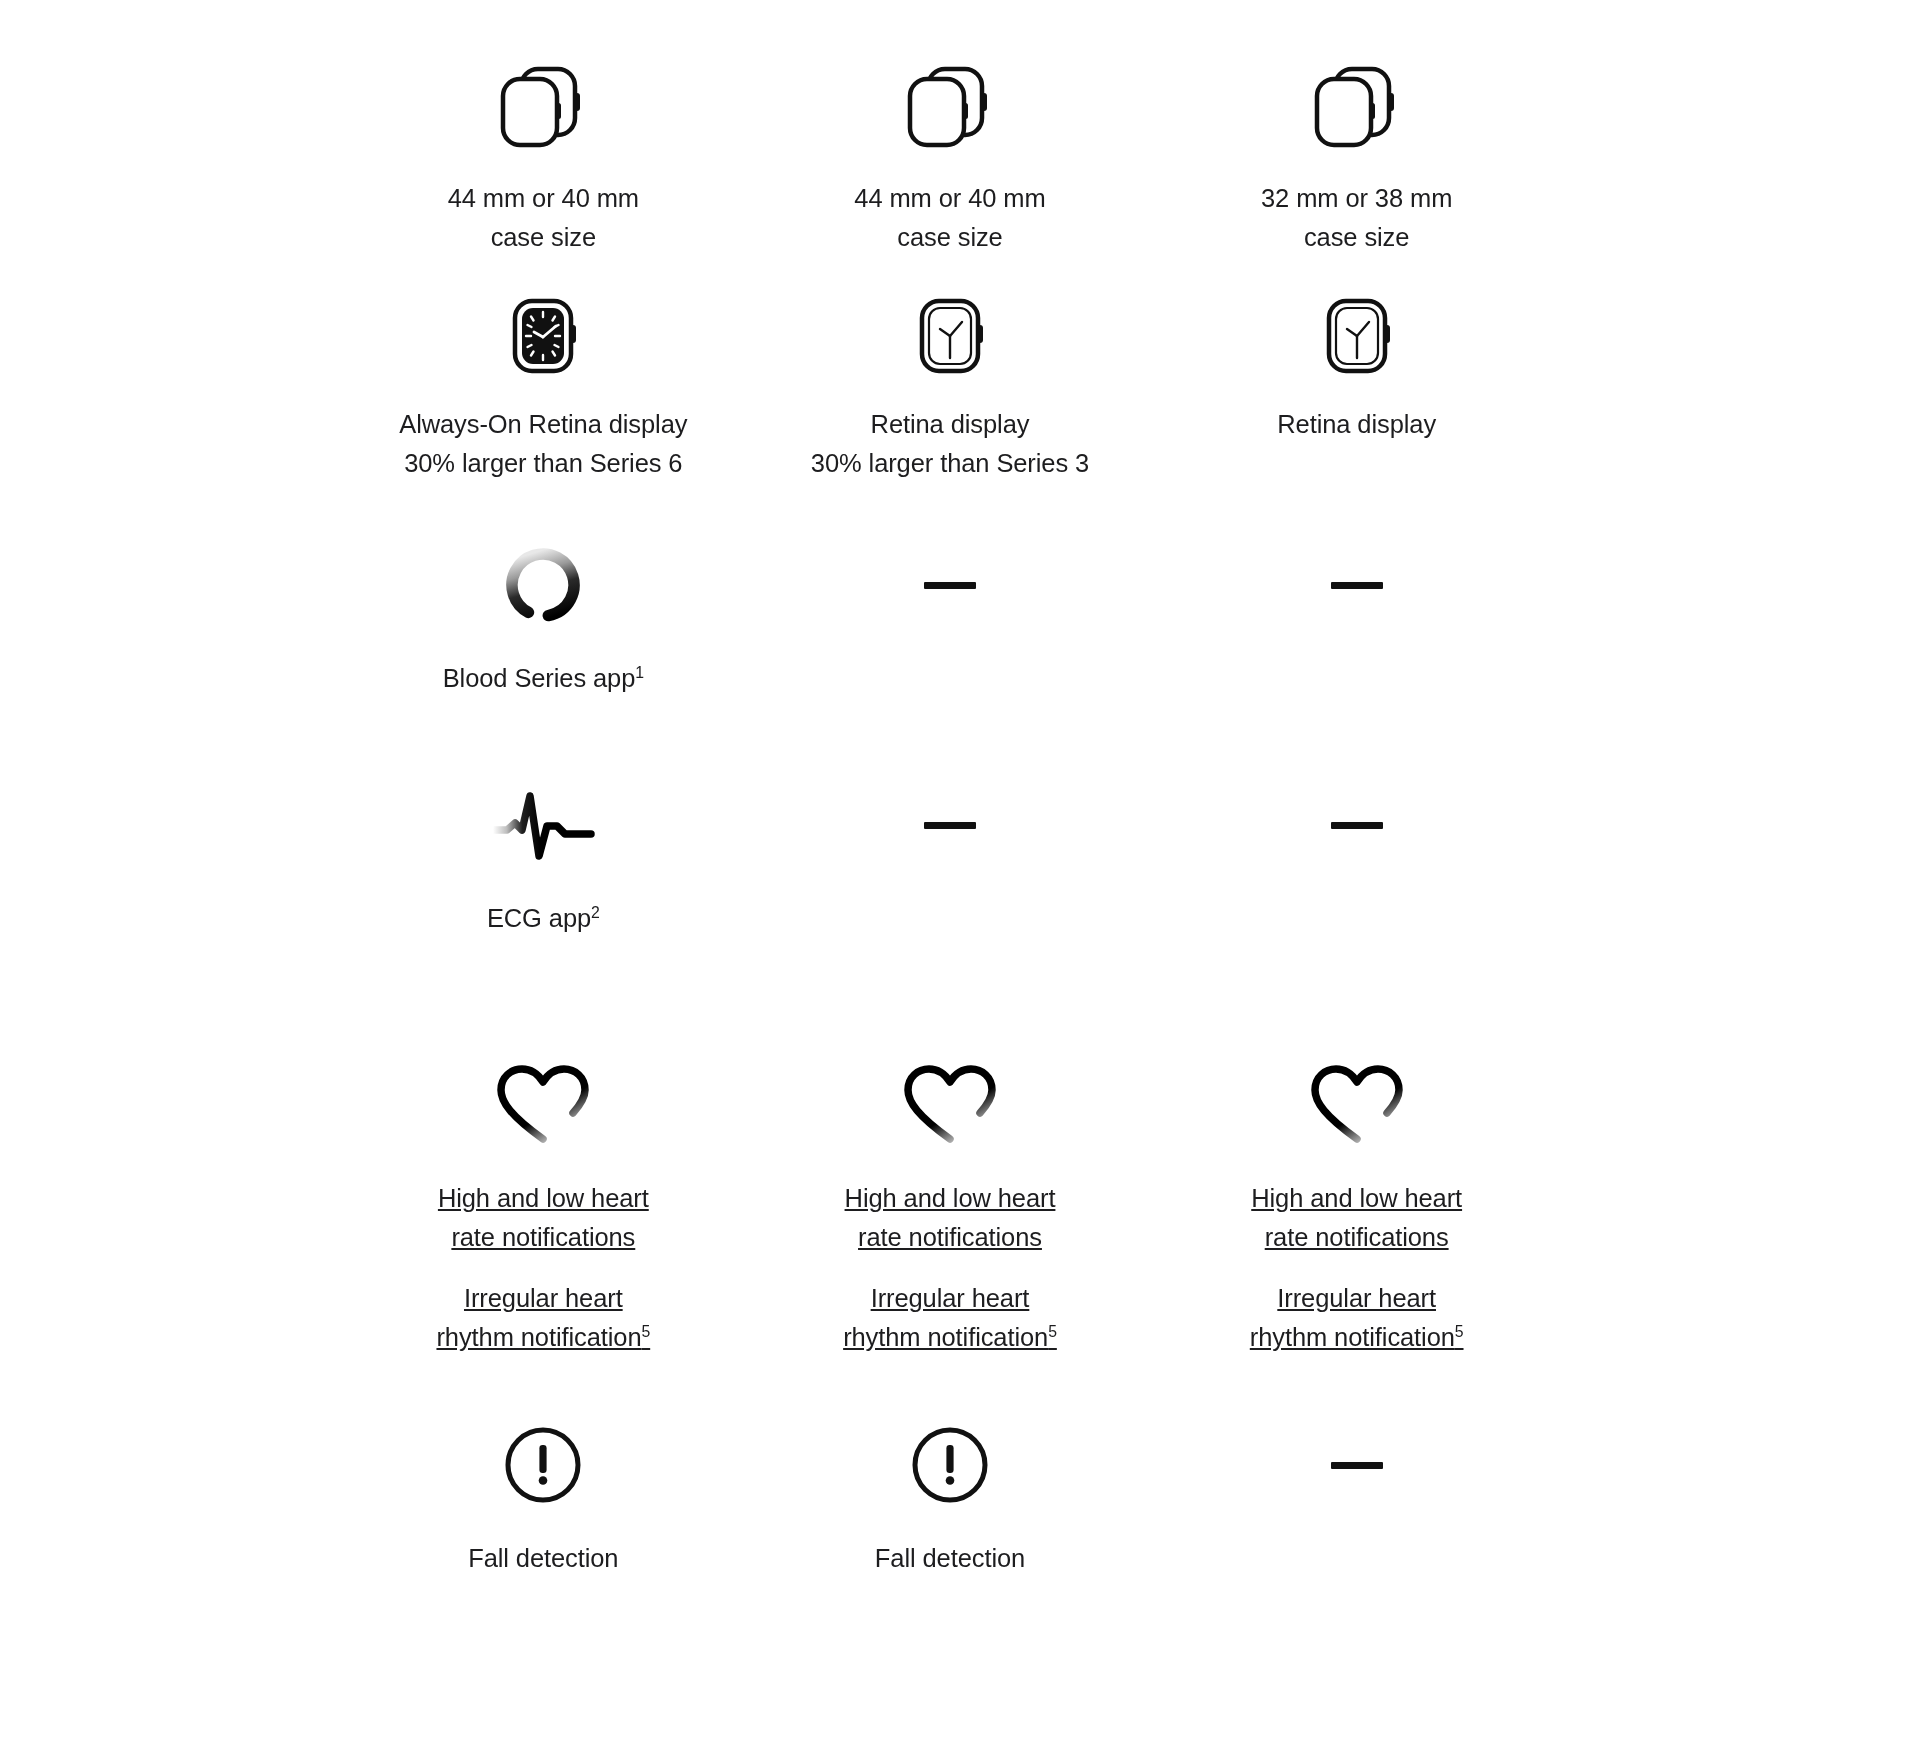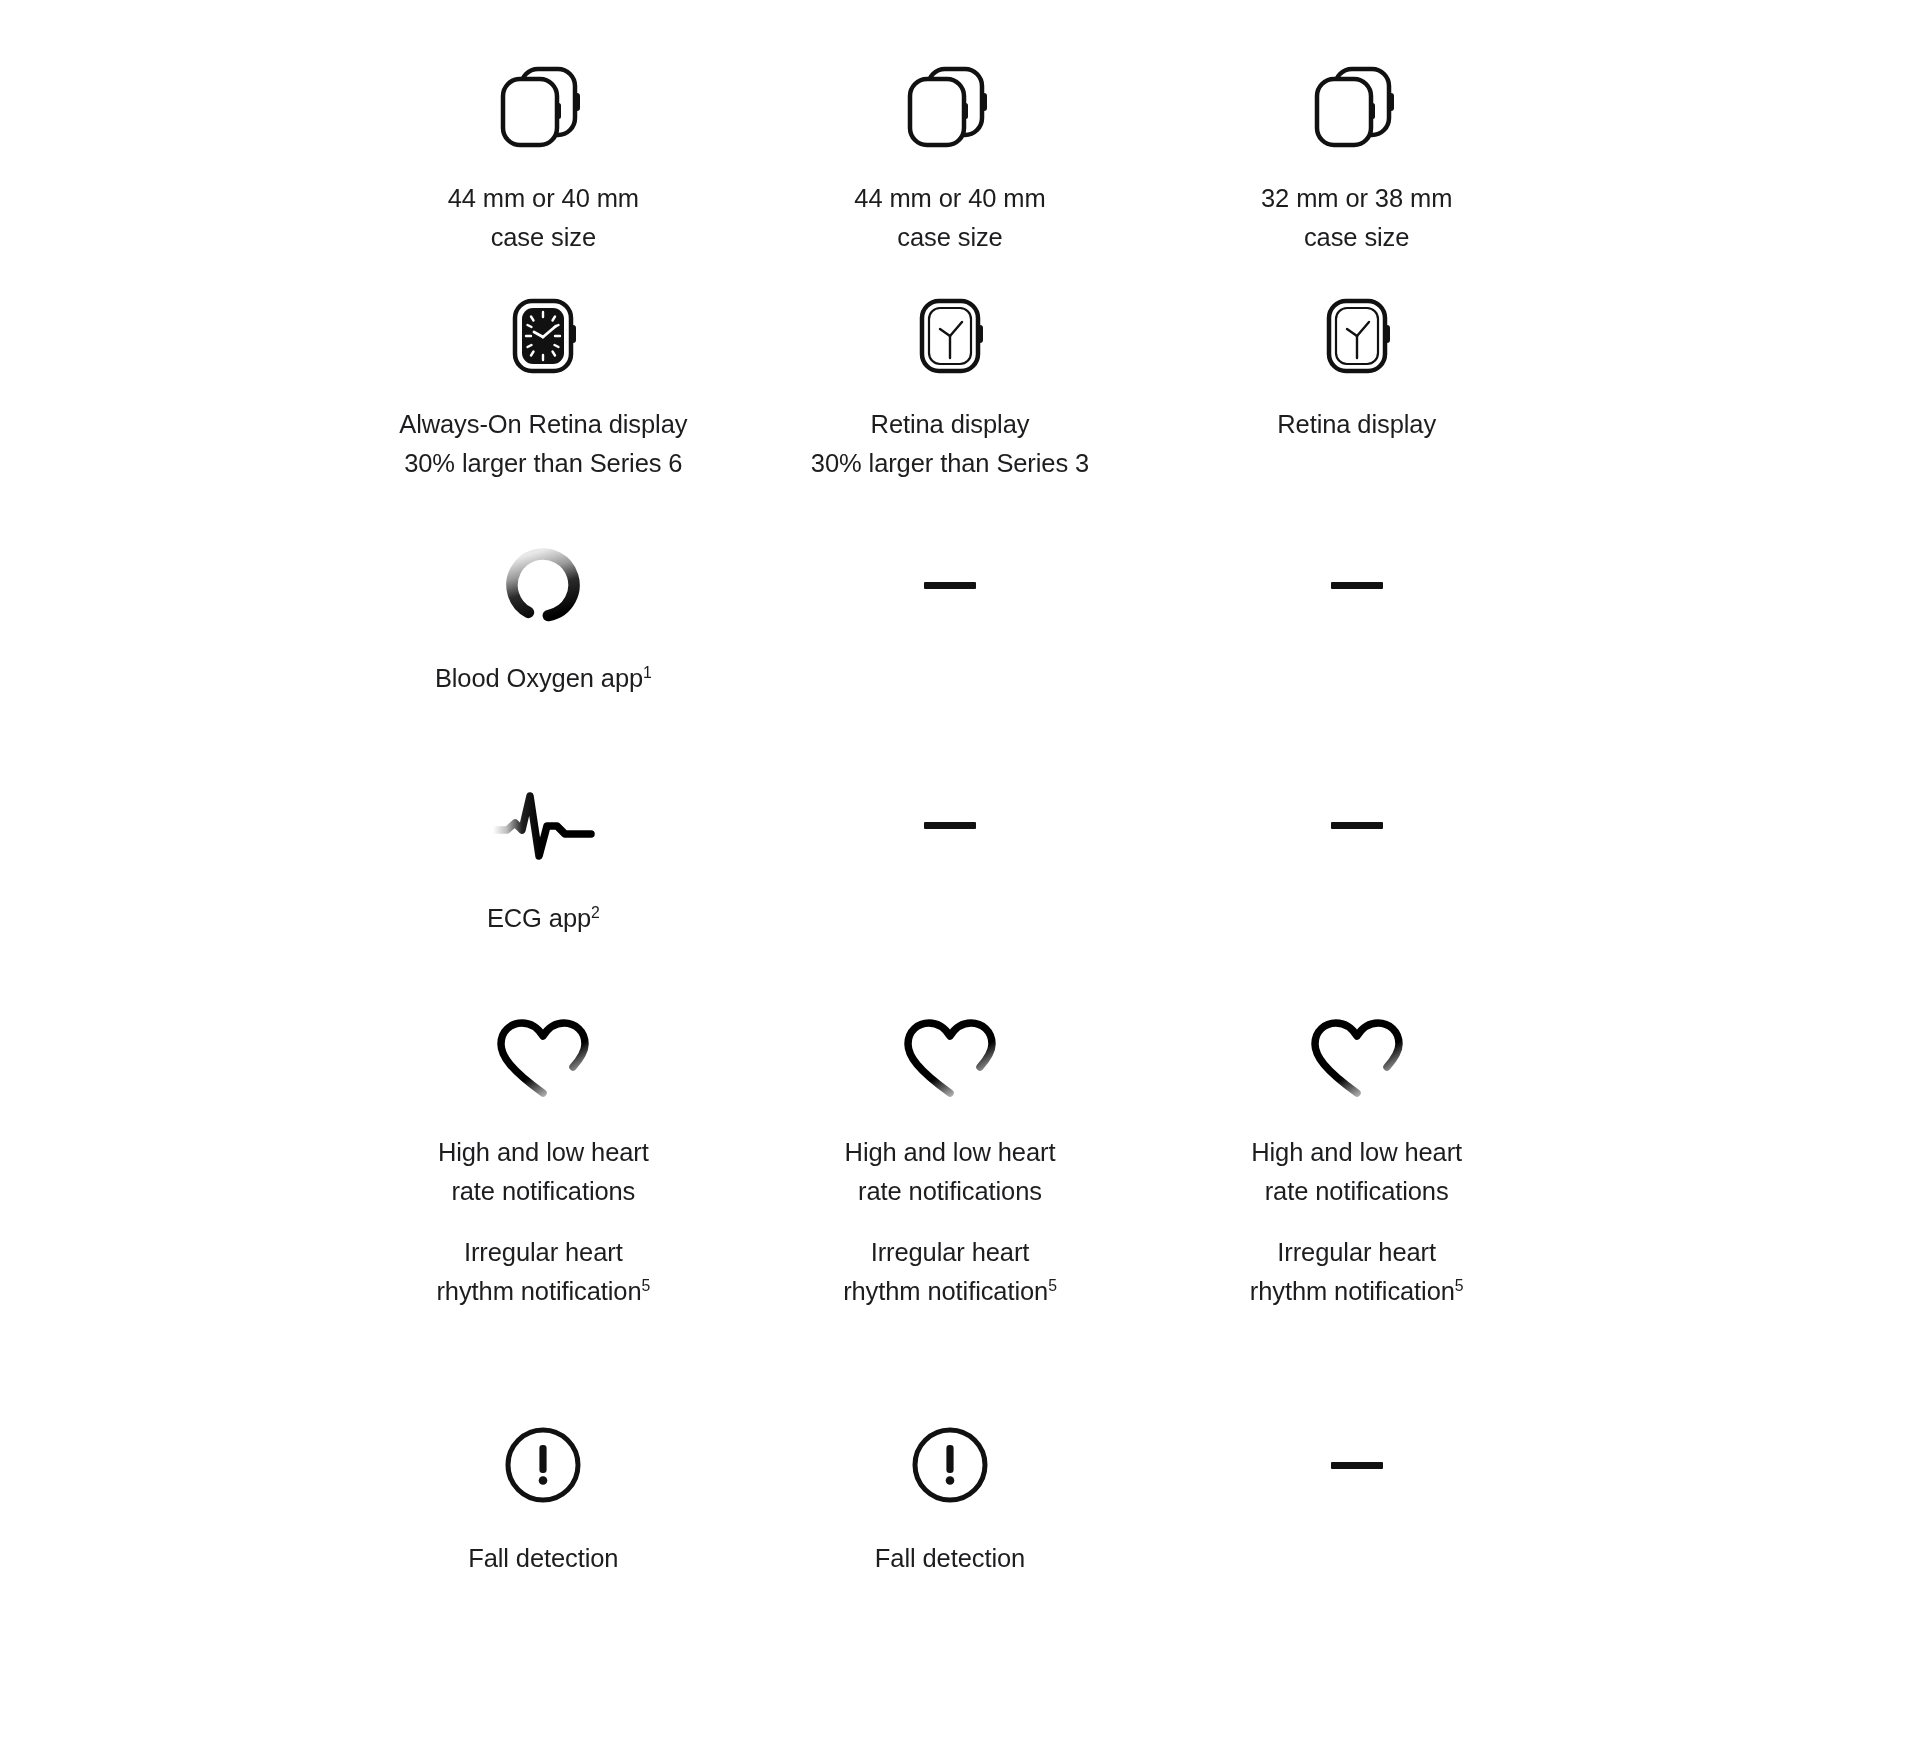--- a/index.html
+++ b/index.html
@@ -23,21 +23,21 @@
     margin-top: 35px;
   }
   .cell {
     display: flex;
     flex-direction: column;
     align-items: center;
     justify-content: flex-start;
     text-align: center;
     padding-top: 6px;
   }
-  .cell-row5 { justify-content: flex-start; padding-top: 0; }
+  .cell-row5 { justify-content: center; padding-top: 0; text-decoration: underline; }
 
   .icon-wrap {
     height: 112px;
     display: flex;
     align-items: center;
     justify-content: center;
     margin-bottom: 18px;
   }
   .icon-wrap.small { height: 96px; margin-bottom: 20px; }
 
@@ -182,21 +182,21 @@
           <linearGradient id="o2grad" x1="0.12" y1="0.88" x2="0.88" y2="0.12">
             <stop offset="0%" stop-color="#e8e8e8"></stop>
             <stop offset="28%" stop-color="#9a9a9a"></stop>
             <stop offset="55%" stop-color="#2a2a2a"></stop>
             <stop offset="100%" stop-color="#000000"></stop>
           </linearGradient>
         </defs>
         <circle cx="44" cy="44" r="31" fill="none" stroke="url(#o2grad)" stroke-width="11.5" stroke-linecap="round" stroke-dasharray="174 195" transform="rotate(118 44 44)"></circle>
       </svg>
     </div>
-    <div class="label"><span>Blood Oxygen app</span><sup>1</sup></div>
+    <div class="label"><span>Blood Series app</span><sup>1</sup></div>
   </div>
 
   <div class="cell">
     <div class="dash-wrap">
         <span class="dash"></span>
       </div>
   </div>
 
   <div class="cell">
     <div class="dash-wrap">

